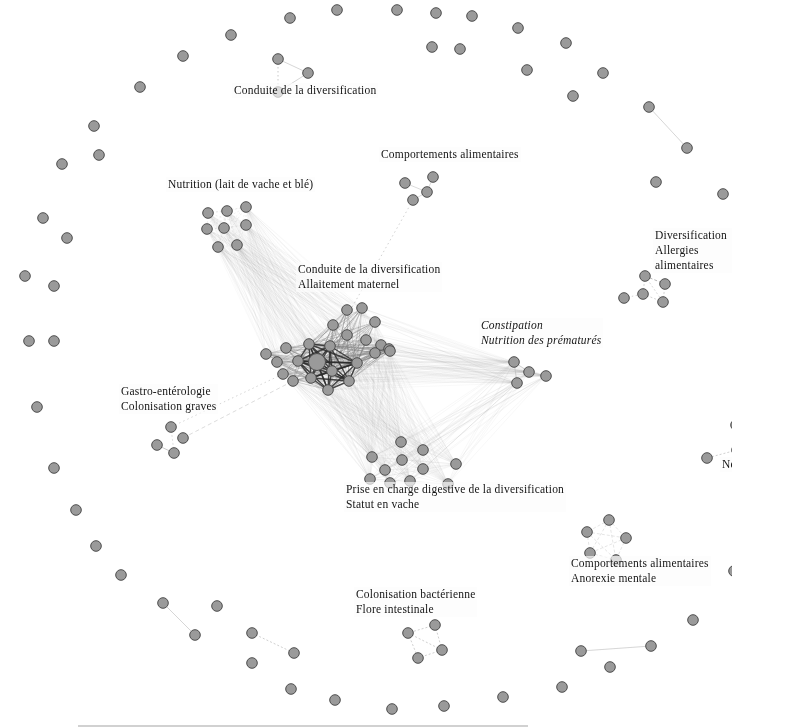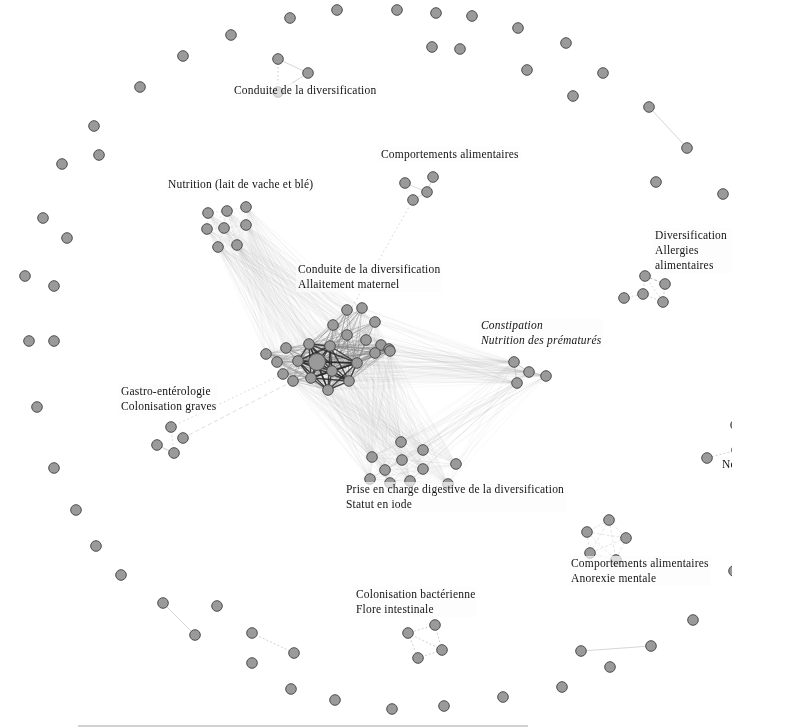--- a/index.html
+++ b/index.html
@@ -1252,19 +1252,19 @@
       <div class="cluster-label" style="left: 296px; top: 262px;">Conduite de la diversification
 Allaitement maternel</div>
       <div class="cluster-label" style="left: 606px; top: 228px; margin-left: 47px;">Diversification
 Allergies alimentaires</div>
       <div class="cluster-label" style="left: 479px; top: 318px; font-style: italic;">Constipation
 Nutrition des prématurés</div>
       <div class="cluster-label" style="left: 119px; top: 384px;">Gastro-entérologie
 Colonisation graves</div>
       <div class="cluster-label" style="left: 699px; top: 457px; margin-left: 21px;">Neuroblastomes</div>
       <div class="cluster-label" style="left: 344px; top: 482px;">Prise en charge digestive de la diversification
-Statut en iode</div>
+Statut en vache</div>
       <div class="cluster-label" style="left: 569px; top: 556px;">Comportements alimentaires
 Anorexie mentale</div>
       <div class="cluster-label" style="left: 354px; top: 587px;">Colonisation bactérienne
 Flore intestinale</div>
     </div>
 </div>
 
 </body></html>

